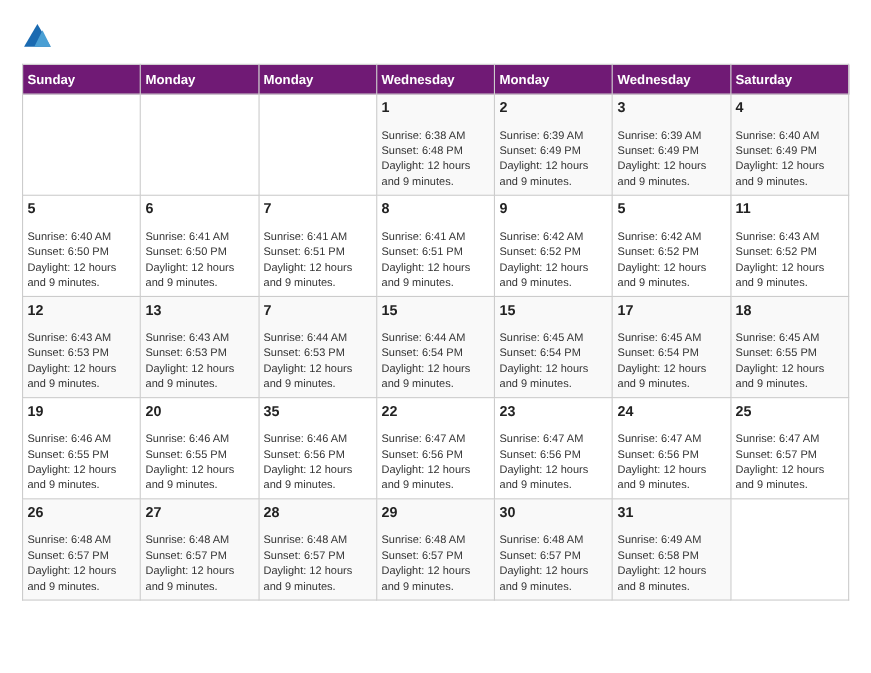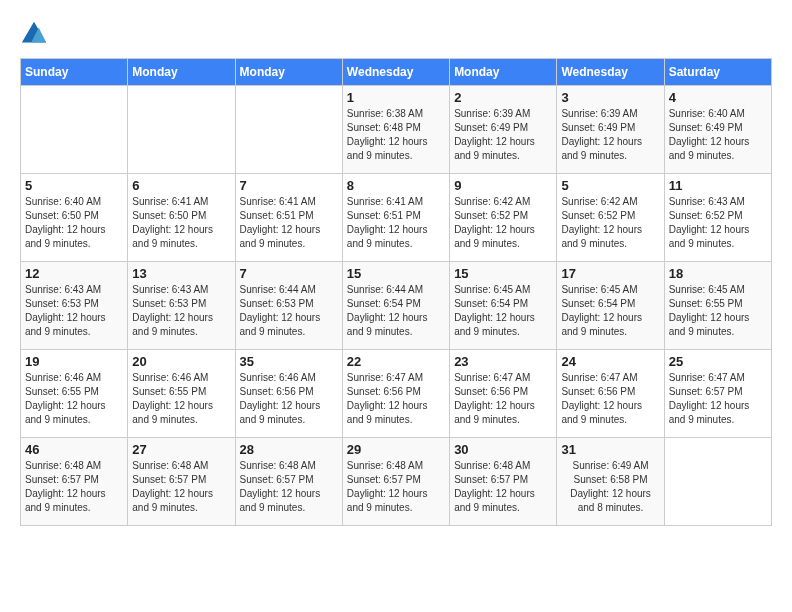--- a/index.html
+++ b/index.html
@@ -47,21 +47,21 @@
     .location-title {
       font-size: 16px;
       color: #444;
     }
     table {
       width: 100%;
       border-collapse: collapse;
       table-layout: fixed;
     }
     thead tr th {
-      background-color: #3b82f6;
+      background-color: #701a75;
       color: #fff;
       font-size: 12px;
       font-weight: bold;
       padding: 6px 4px;
       text-align: left;
       border: 1px solid #ccc;
     }
     tbody tr td {
       vertical-align: top;
       border: 1px solid #ccc;
@@ -78,20 +78,21 @@
       font-size: 13px;
       font-weight: bold;
       color: #222;
       display: block;
       margin-bottom: 2px;
     }
     .day-info {
       font-size: 10px;
       color: #333;
       line-height: 1.4;
+      margin-top: 12px;
     }
     .empty-cell {
       background: #fff !important;
     }
   </style>
 </head>
 <body>
 
 <div class="header">
   <div class="logo">
@@ -279,21 +280,21 @@
         </td>
         <td>
           <span class="day-number">25</span>
           <div class="day-info" style="white-space: pre-line;">Sunrise: 6:47 AM
 Sunset: 6:57 PM
 Daylight: 12 hours and 9 minutes.</div>
         </td>
       </tr>
       <tr>
         <td>
-          <span class="day-number">46</span>
+          <span class="day-number">26</span>
           <div class="day-info" style="white-space: pre-line;">Sunrise: 6:48 AM
 Sunset: 6:57 PM
 Daylight: 12 hours and 9 minutes.</div>
         </td>
         <td>
           <span class="day-number">27</span>
           <div class="day-info" style="white-space: pre-line;">Sunrise: 6:48 AM
 Sunset: 6:57 PM
 Daylight: 12 hours and 9 minutes.</div>
         </td>
@@ -310,20 +311,20 @@
 Daylight: 12 hours and 9 minutes.</div>
         </td>
         <td>
           <span class="day-number">30</span>
           <div class="day-info" style="white-space: pre-line;">Sunrise: 6:48 AM
 Sunset: 6:57 PM
 Daylight: 12 hours and 9 minutes.</div>
         </td>
         <td>
           <span class="day-number">31</span>
-          <div class="day-info" style="white-space: pre-line; text-align: center;">Sunrise: 6:49 AM
+          <div class="day-info" style="white-space: pre-line;">Sunrise: 6:49 AM
 Sunset: 6:58 PM
 Daylight: 12 hours and 8 minutes.</div>
         </td>
         <td class="empty-cell"></td>
       </tr>
     </tbody>
 </table>
 
 </body></html>

